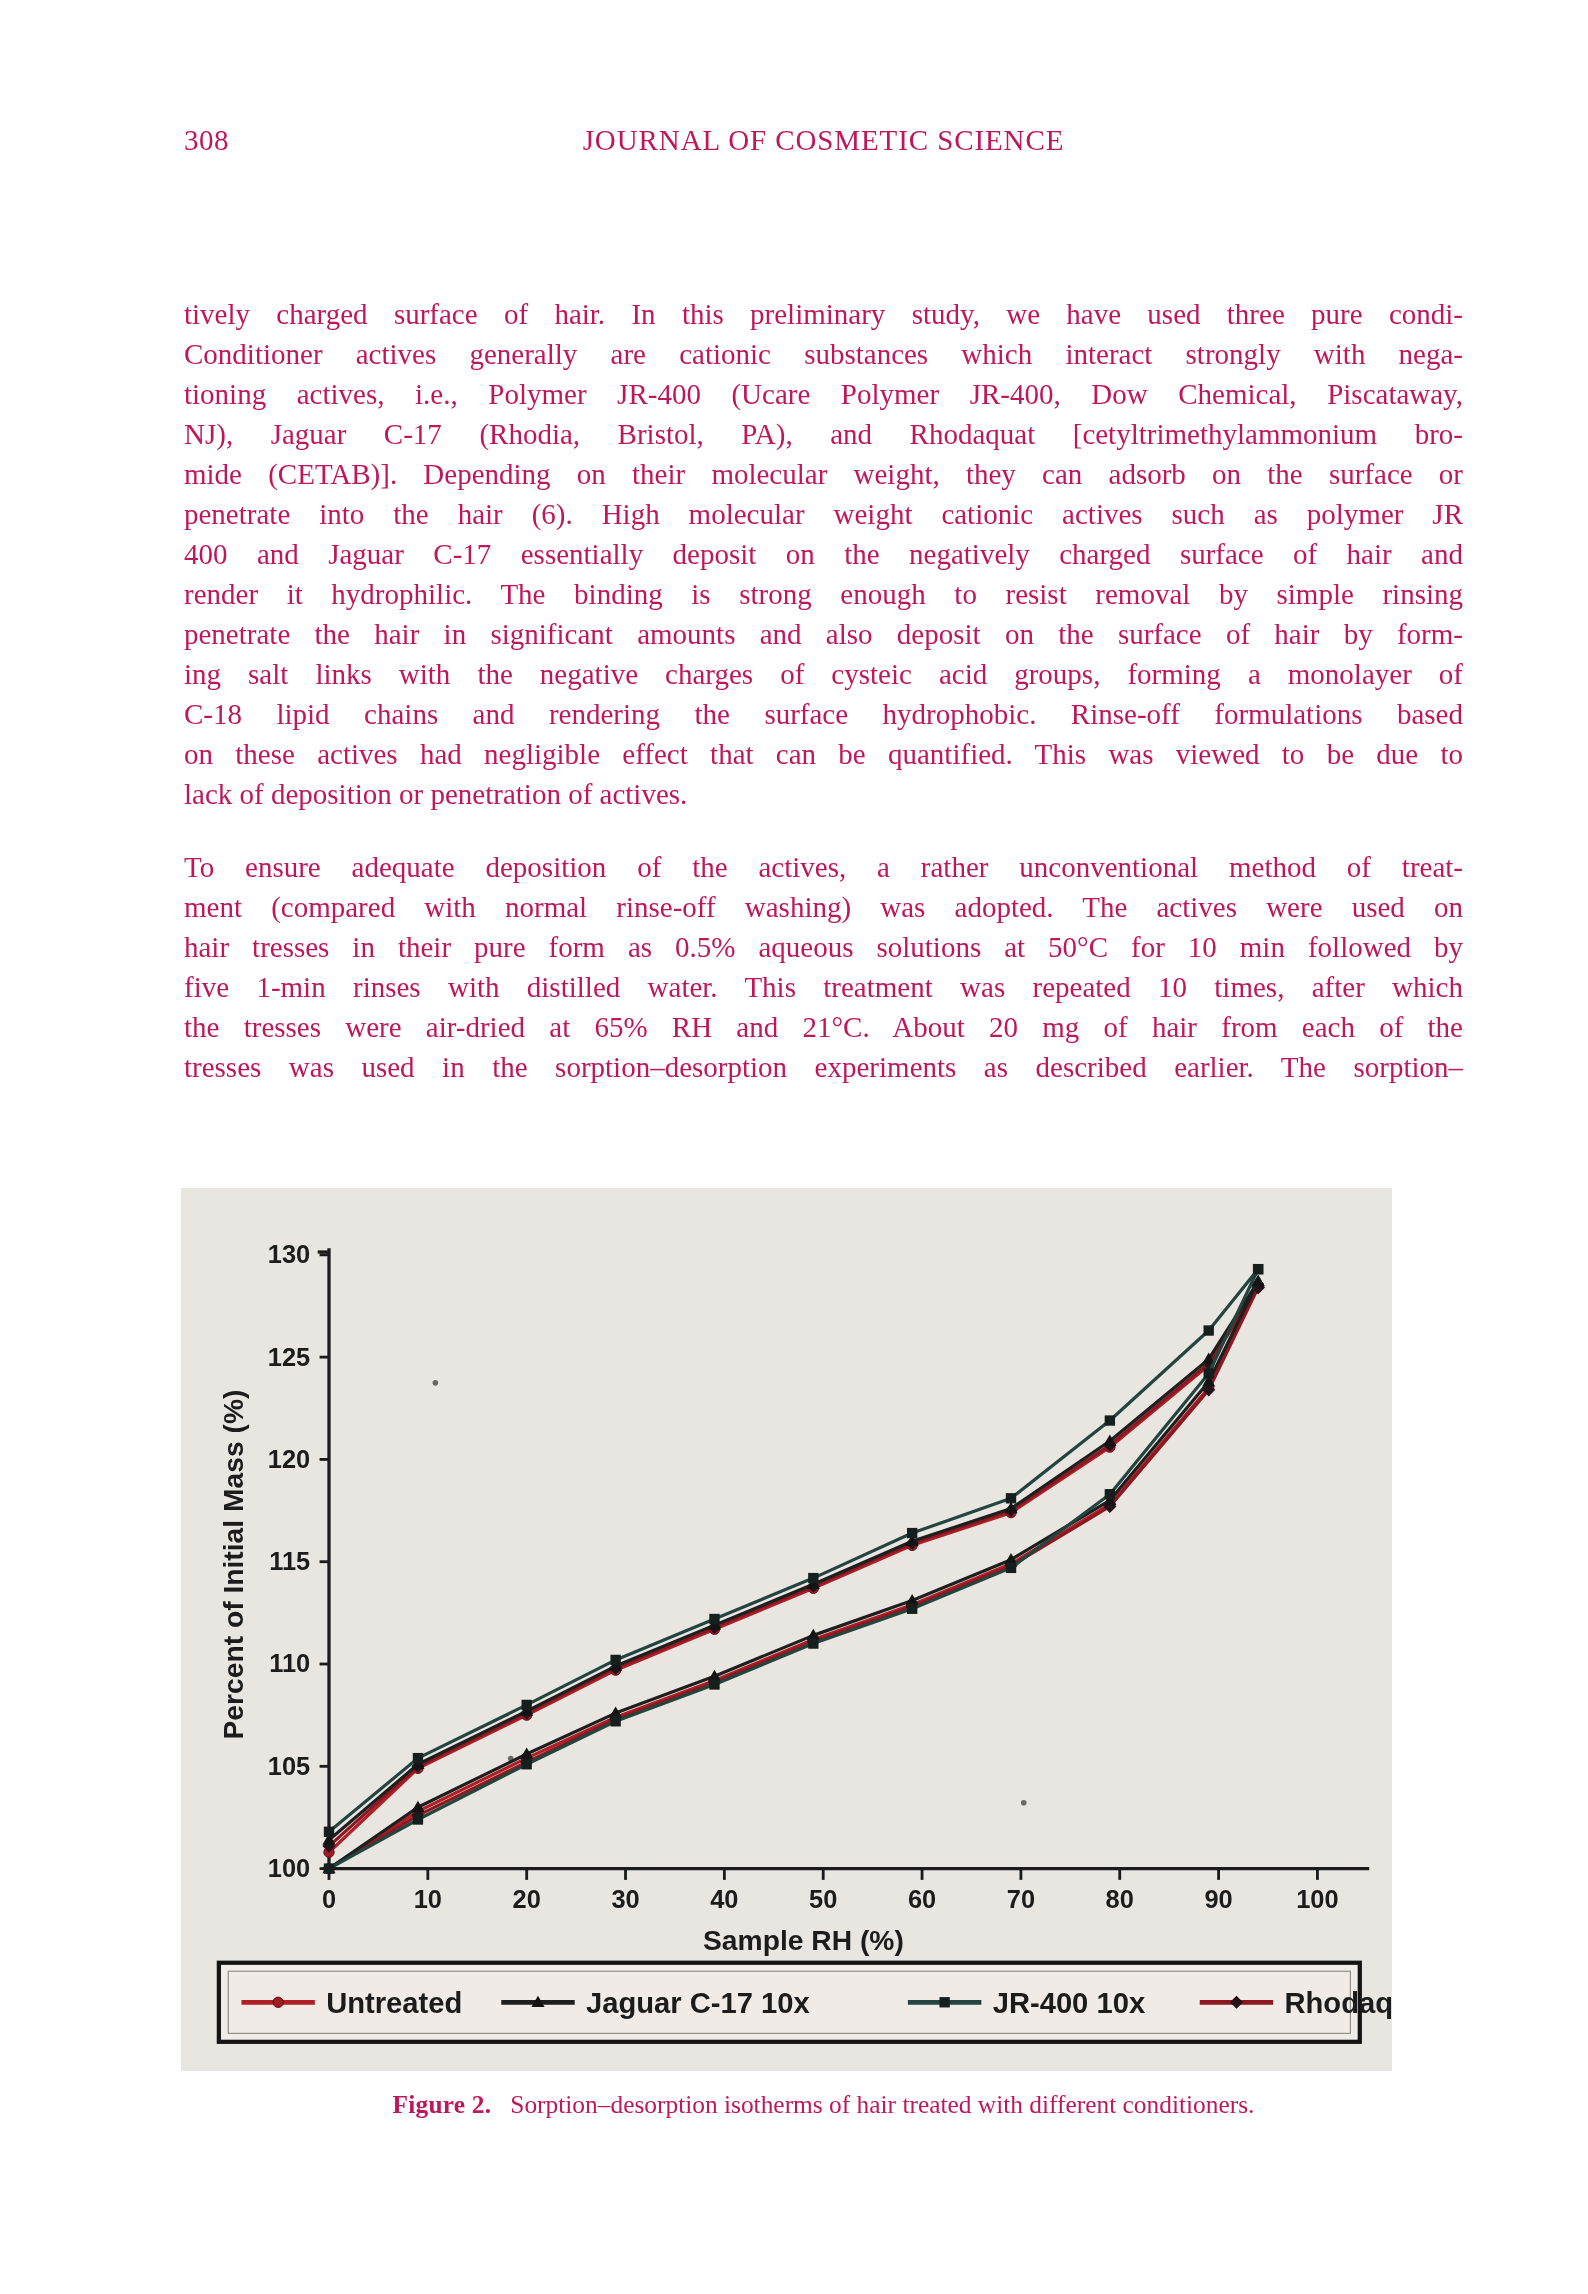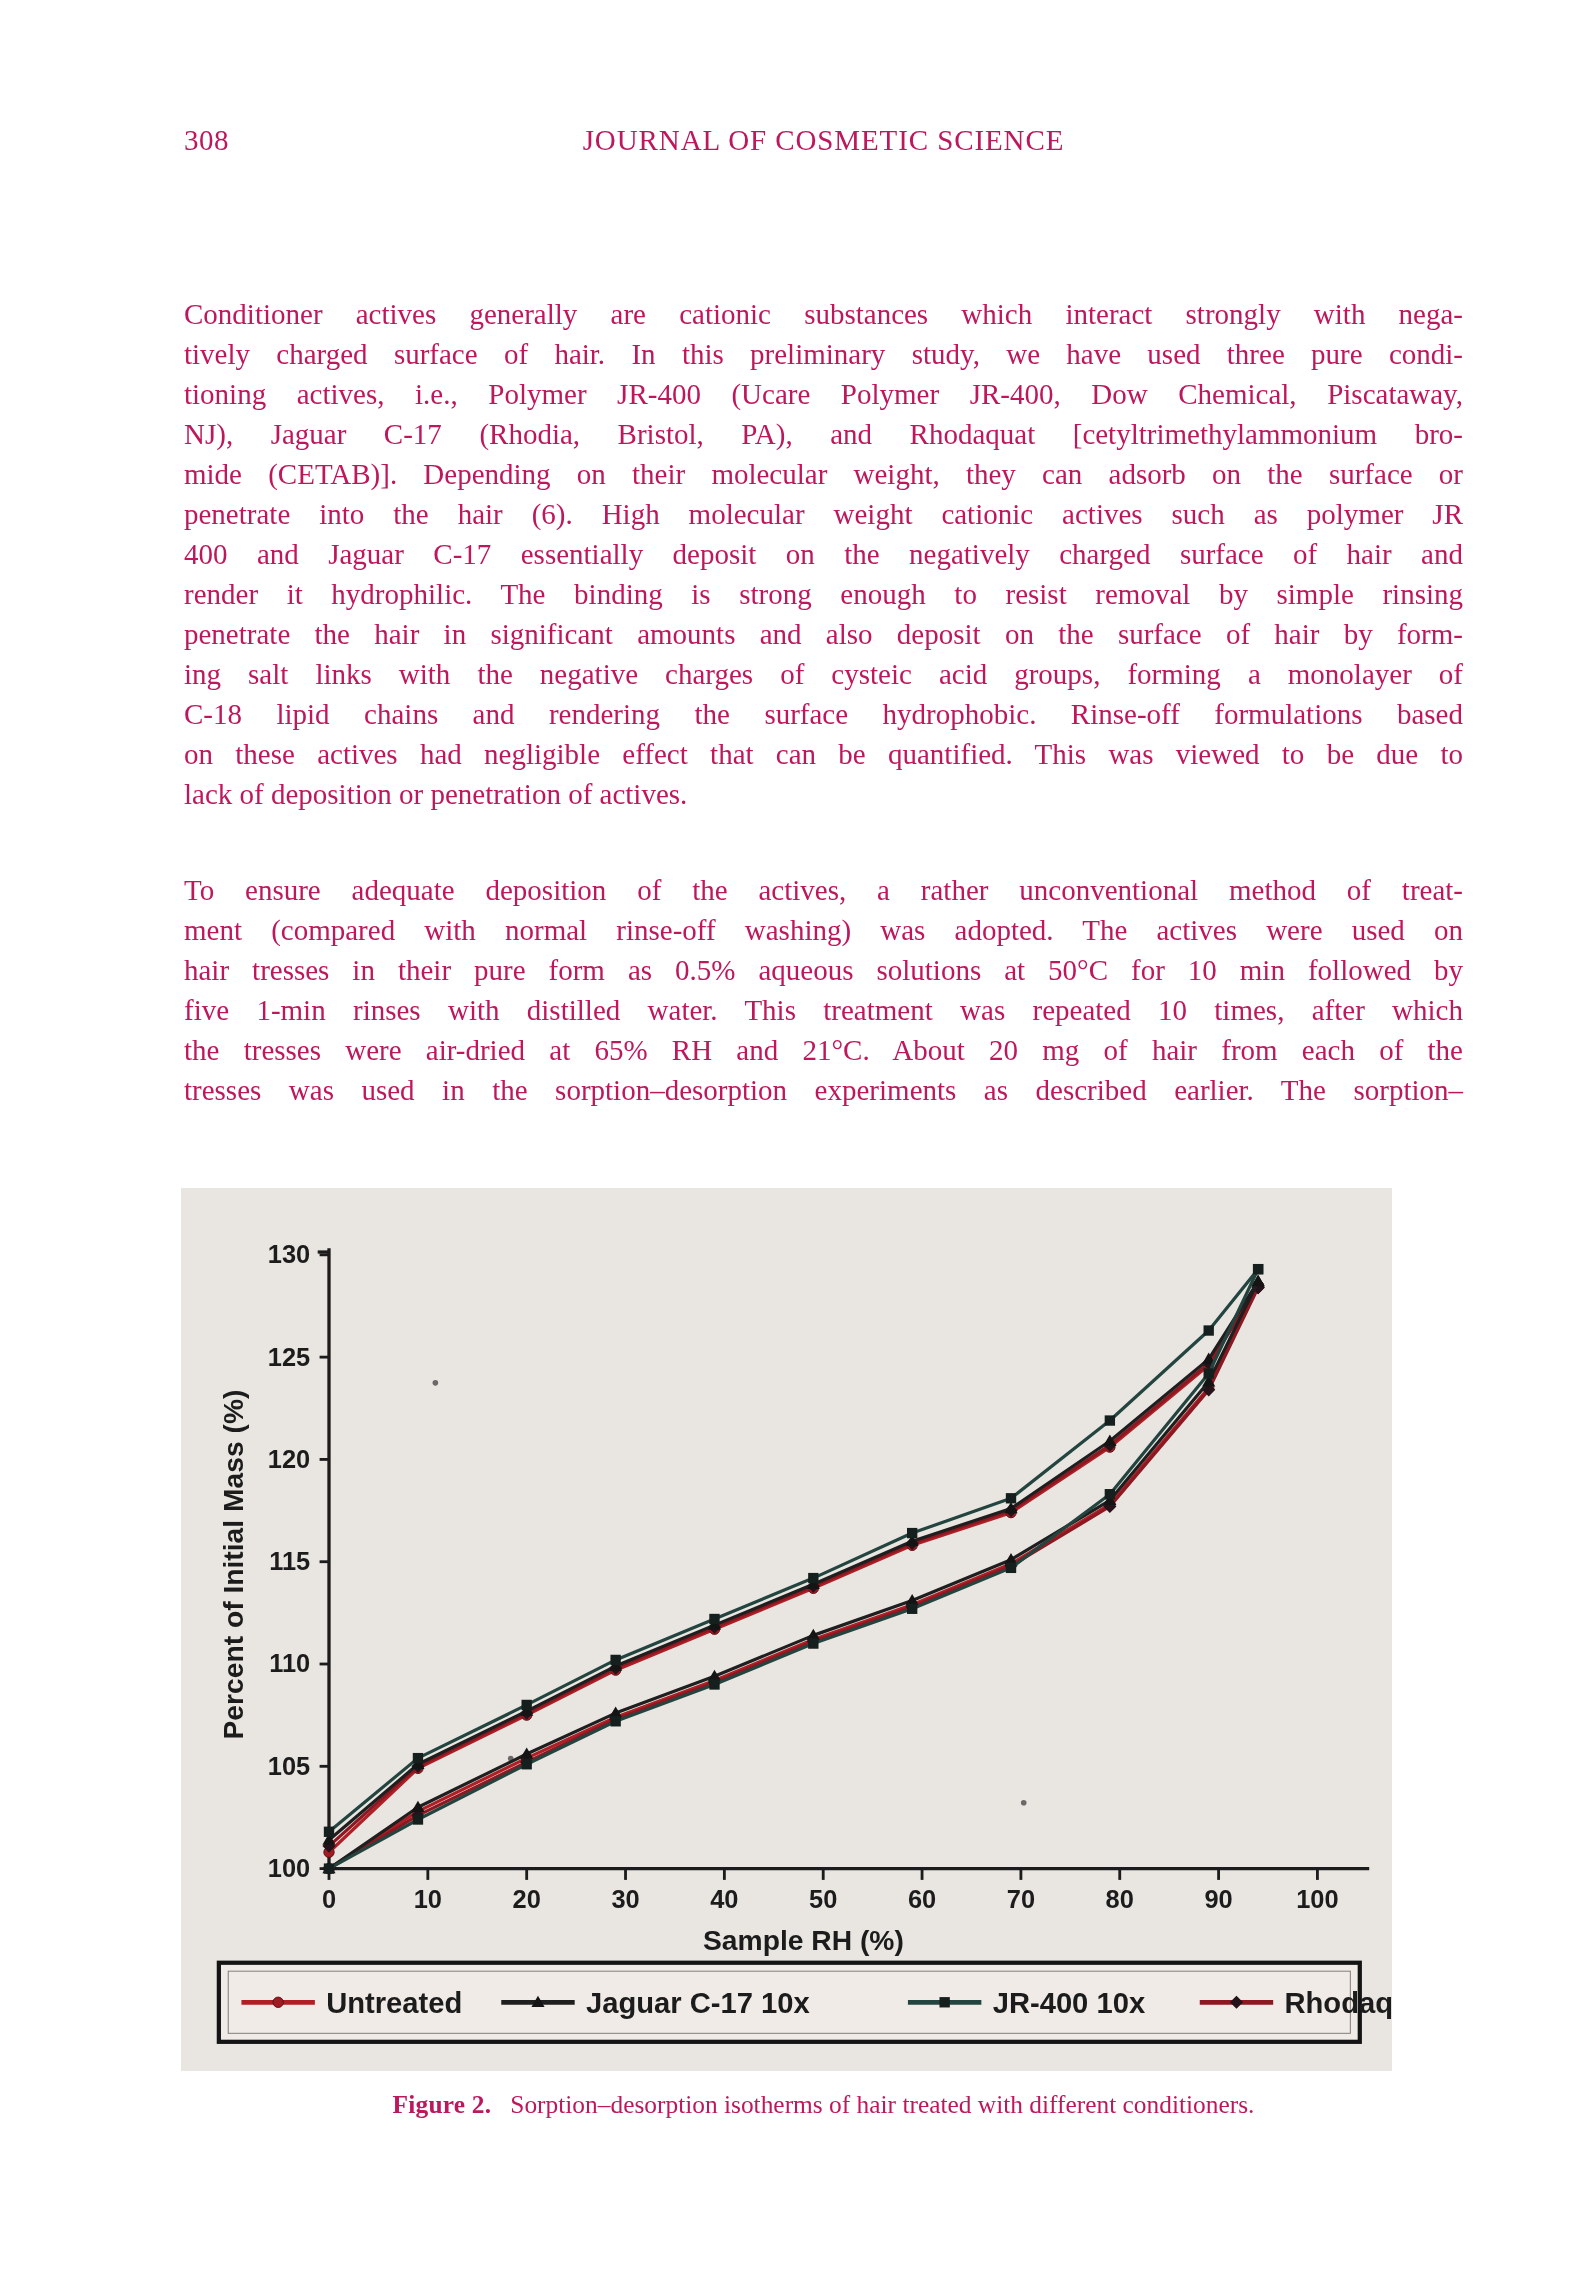--- a/index.html
+++ b/index.html
@@ -19,21 +19,21 @@
   .journal-title{position:absolute;left:0;right:0;top:0;text-align:center;letter-spacing:0.9px;}
   .section-heading{
     position:absolute;top:229px;left:184px;right:126px;
     font-size:26px;font-weight:bold;letter-spacing:0.4px;
   }
   .body-par{
     position:absolute;left:184px;width:1279px;
     font-size:29px;line-height:40px;
   }
   #paragraph-1{top:294px;}
-  #paragraph-2{top:847px;margin-top:23px;}
+  #paragraph-2{top:847px;}
   .jline{text-align:justify;text-align-last:justify;white-space:normal;}
   .jline.last{text-align-last:left;}
   .figure-wrap{
     position:absolute;top:1188px;left:181px;
     width:1211px;height:883px;
     background:#e9e6e2;
   }
   .figure-wrap svg{display:block;width:1211px;height:883px;}
   .figure-caption{
     position:absolute;top:2090px;left:184px;width:1279px;
@@ -46,22 +46,22 @@
 
 <div class="page">
 
   <div class="running-head">
     <span class="page-number">308</span>
     <span class="journal-title">JOURNAL OF COSMETIC SCIENCE</span>
   </div>
 
 
   <div class="body-par" id="paragraph-1">
+      <div class="jline">tively charged surface of hair. In this preliminary study, we have used three pure condi-</div>
       <div class="jline">Conditioner actives generally are cationic substances which interact strongly with nega-</div>
-      <div class="jline">tively charged surface of hair. In this preliminary study, we have used three pure condi-</div>
       <div class="jline">tioning actives, i.e., Polymer JR-400 (Ucare Polymer JR-400, Dow Chemical, Piscataway,</div>
       <div class="jline">NJ), Jaguar C-17 (Rhodia, Bristol, PA), and Rhodaquat [cetyltrimethylammonium bro-</div>
       <div class="jline">mide (CETAB)]. Depending on their molecular weight, they can adsorb on the surface or</div>
       <div class="jline">penetrate into the hair (6). High molecular weight cationic actives such as polymer JR</div>
       <div class="jline">400 and Jaguar C-17 essentially deposit on the negatively charged surface of hair and</div>
       <div class="jline">render it hydrophilic. The binding is strong enough to resist removal by simple rinsing</div>
       <div class="jline">penetrate the hair in significant amounts and also deposit on the surface of hair by form-</div>
       <div class="jline">ing salt links with the negative charges of cysteic acid groups, forming a monolayer of</div>
       <div class="jline">C-18 lipid chains and rendering the surface hydrophobic. Rinse-off formulations based</div>
       <div class="jline">on these actives had negligible effect that can be quantified. This was viewed to be due to</div>

